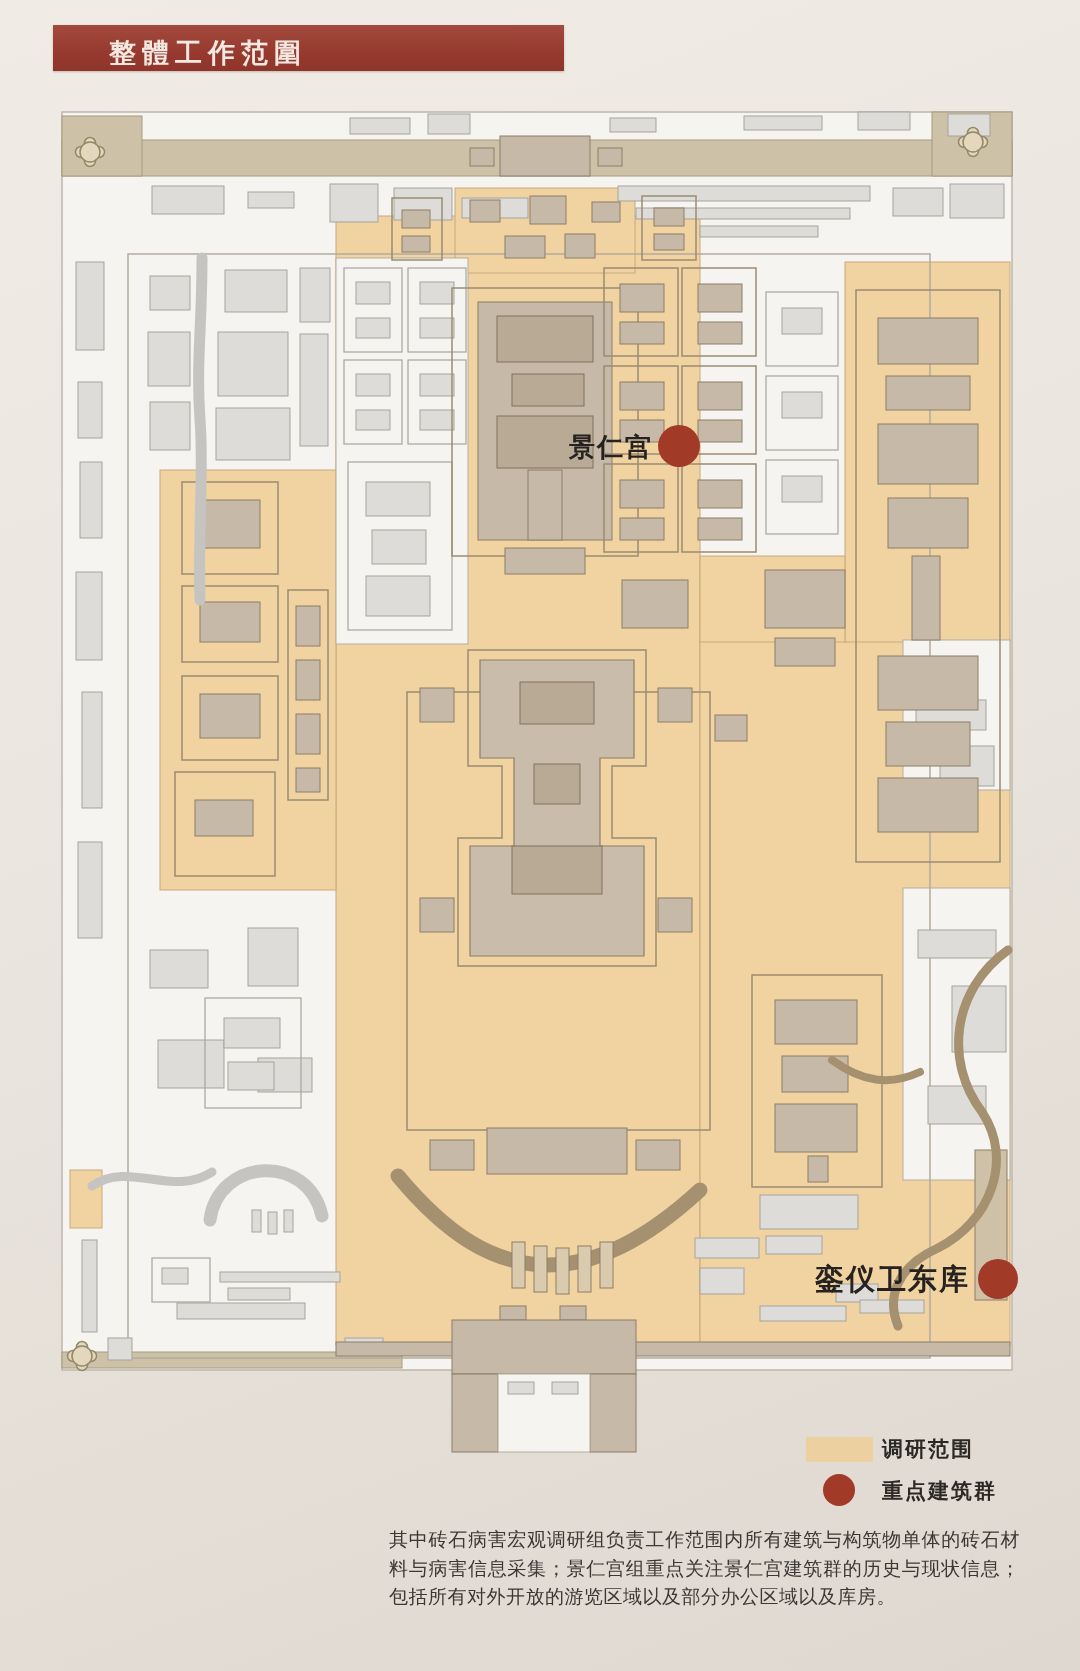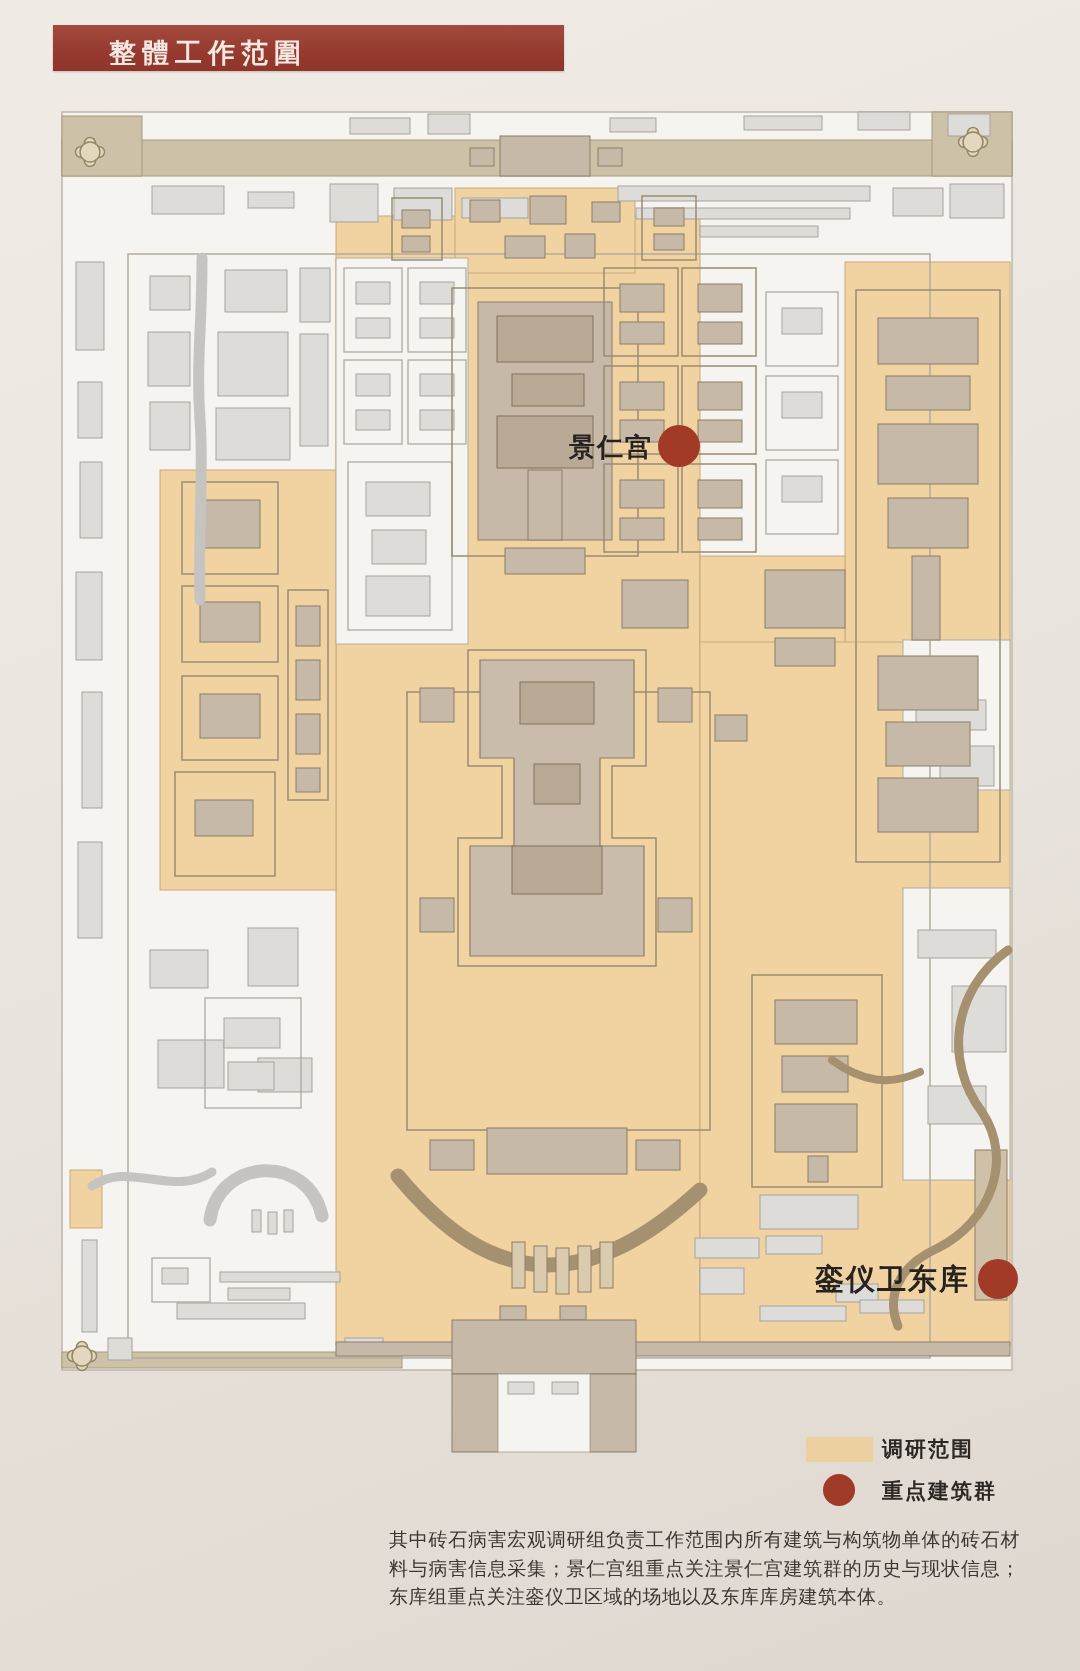--- a/index.html
+++ b/index.html
@@ -329,14 +329,14 @@
     <rect x="0" y="0" width="67" height="25" fill="#edd0a0"></rect>
   </svg>
   <div class="abs legend-label" style="left:76px;top:-2px;text-align:center;">调研范围</div>
   <svg width="34" height="34" style="position:absolute;left:16px;top:36px;">
     <circle cx="17" cy="17" r="16" fill="#a23a28"></circle>
   </svg>
   <div class="abs legend-label" style="left:76px;top:40px;">重点建筑群</div>
 </div>
 
 <div class="abs desc">
-  <p>其中砖石病害宏观调研组负责工作范围内所有建筑与构筑物单体的砖石材料与病害信息采集；景仁宫组重点关注景仁宫建筑群的历史与现状信息；东库组重点关注銮仪卫区域的场地以及东库库房建筑本体。</p>
+  <p>其中砖石病害宏观调研组负责工作范围内所有建筑与构筑物单体的砖石材料与病害信息采集；景仁宫组重点关注景仁宫建筑群的历史与现状信息；包括所有对外开放的游览区域以及部分办公区域以及库房。</p>
 </div>
 
 </body></html>

